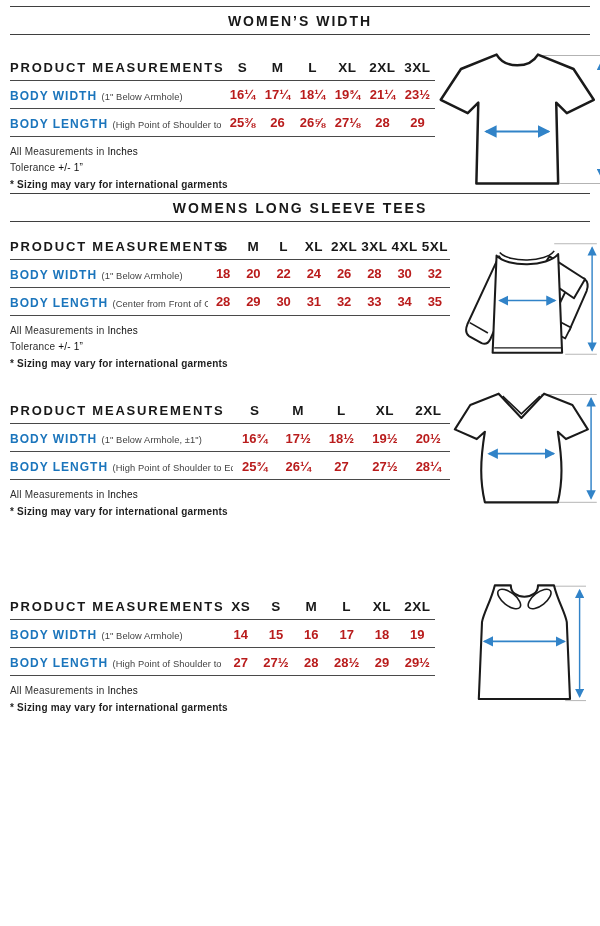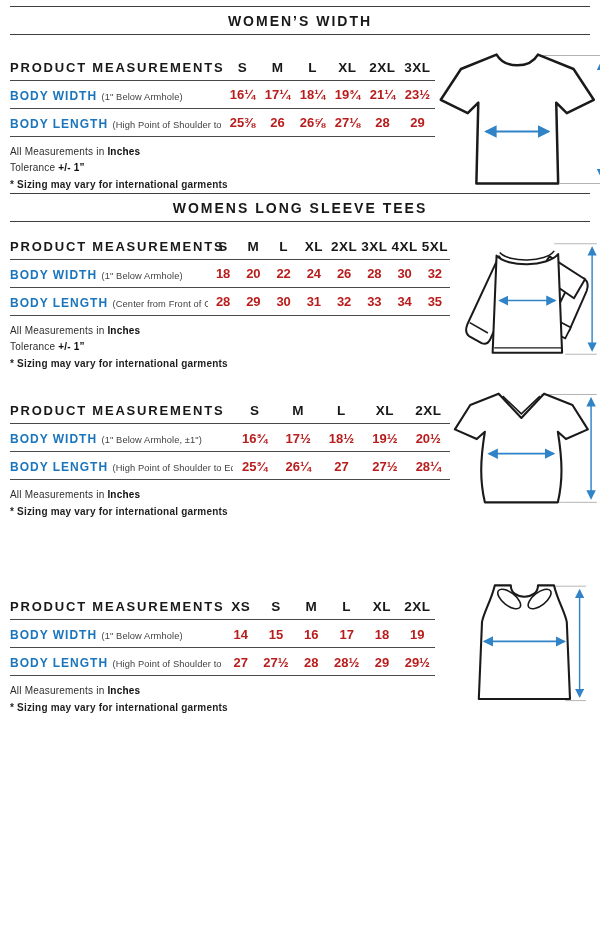--- a/index.html
+++ b/index.html
@@ -60,21 +60,21 @@
   }
   td.lbl{white-space:nowrap;overflow:hidden;}
   .blabel{color:#1b75bc;font-weight:bold;font-size:12px;letter-spacing:1px;}
   .sub{color:#3f3f3f;font-size:9.3px;letter-spacing:.1px;}
   td.val{
     text-align:center;color:#b91c1c;font-weight:bold;font-size:13px;
     white-space:nowrap;
   }
   .notes{margin-top:7px;}
   .note{font-size:10px;color:#2e2e2e;line-height:1.65;letter-spacing:.2px;}
-  .note .nbold{font-weight:bold;color:#0d0d0d;}
+  .note .nbold{font-weight:normal;color:#0d0d0d;}
   .note.italic{font-weight:bold;color:#1f1f1f;}
 </style>
 </head>
 <body>
 
 <div class="page">
 
   <section class="sec s0">
     <h2 class="sec-title">WOMEN’S WIDTH</h2>
     <div class="sec-body">

